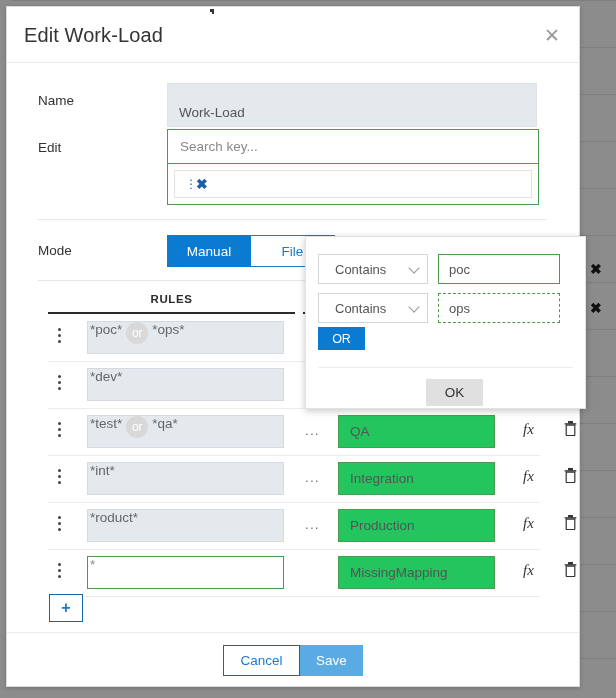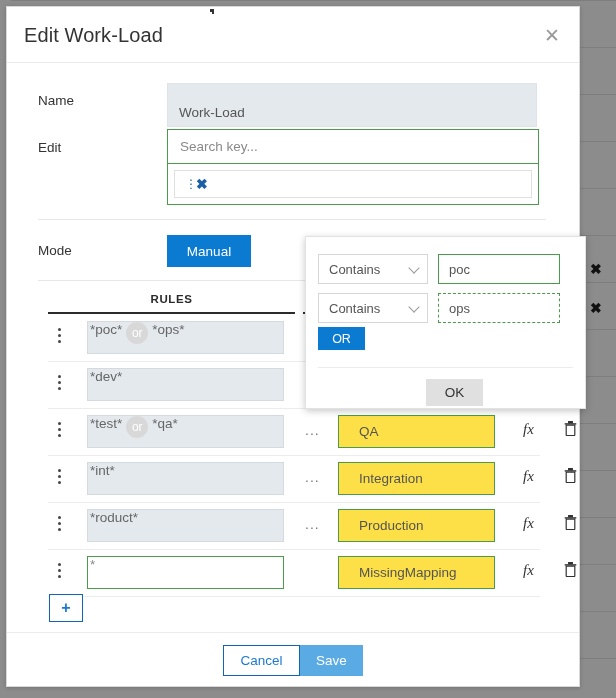--- a/index.html
+++ b/index.html
@@ -325,27 +325,27 @@
     letter-spacing: 1px;
     cursor: pointer;
   }
   .rule-map {
     position: absolute;
     left: 290px;
     top: 6px;
     width: 157px;
     height: 33px;
     box-sizing: border-box;
-    background: #fde047;
+    background: #22c55e;
     border: 1px solid #4a9c4a;
     font-size: 13.5px;
     color: #555;
     display: flex;
     align-items: center;
-    padding-left: 20px;
+    padding-left: 11px;
   }
   .rule-fx {
     position: absolute;
     left: 475px;
     top: 12px;
     font-family: "Liberation Serif", serif;
     font-style: italic;
     font-size: 15px;
     color: #333;
     cursor: pointer;
@@ -437,21 +437,21 @@
     left: 0;
     width: 110px;
     height: 30px;
     box-sizing: border-box;
     border: 1px solid #d6d6d6;
     background: #ffffff;
     font-size: 13px;
     color: #555;
     display: flex;
     align-items: center;
-    padding-left: 10px;
+    padding-left: 16px;
     cursor: pointer;
   }
   .cond-caret {
     position: absolute;
     right: 9px;
     top: 9px;
     width: 7px;
     height: 7px;
     border-right: 1px solid #9a9a9a;
     border-bottom: 1px solid #9a9a9a;
@@ -592,20 +592,21 @@
     </div>
   </div>
 
   <div id="divider-1"></div>
 
   <div class="form-row" style="top:236px;">
     <div class="form-label" style="top:0px;">Mode</div>
   </div>
   <div id="mode-tabs">
     <div class="mode-tab active">Manual</div>
+    <div class="mode-tab inactive">File</div>
   </div>
 
   <div id="divider-2"></div>
 
   <div id="rules-head">RULES</div>
   <div id="rules-head-underline"></div>
   <div id="map-head-underline"></div>
 
   <div id="rules-rows">
       <div class="rule-row" style="top:308px">

